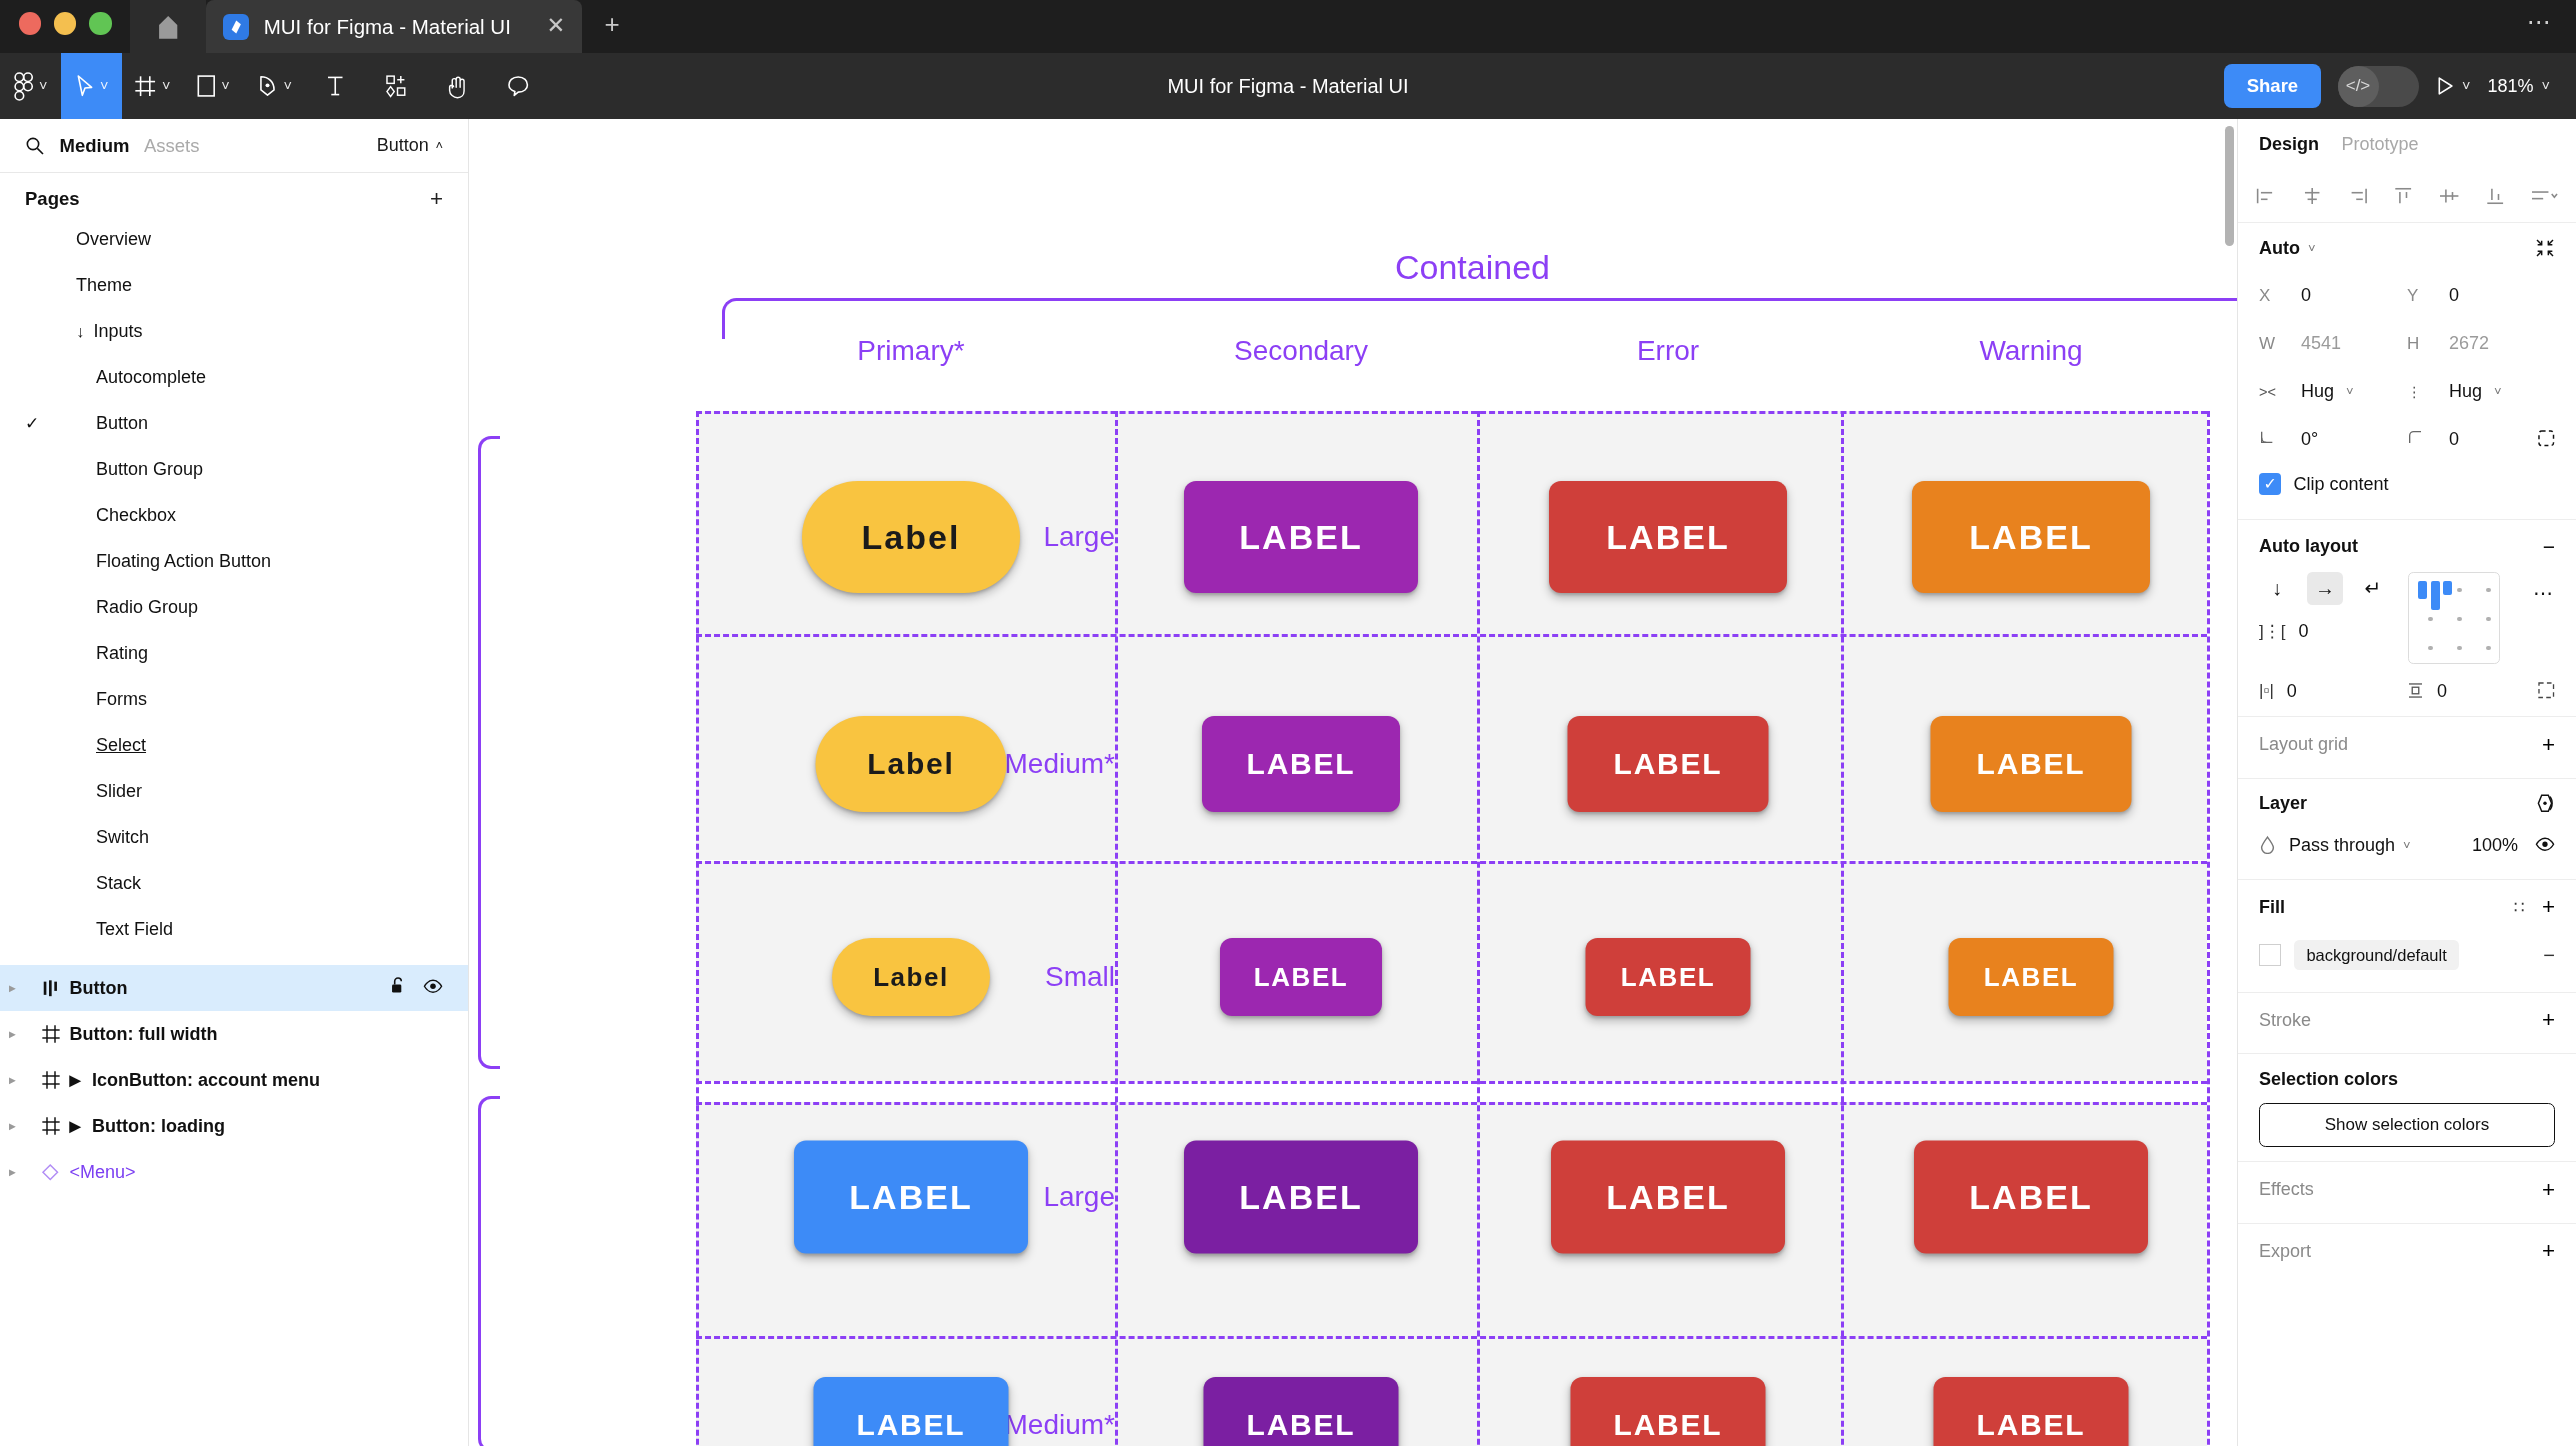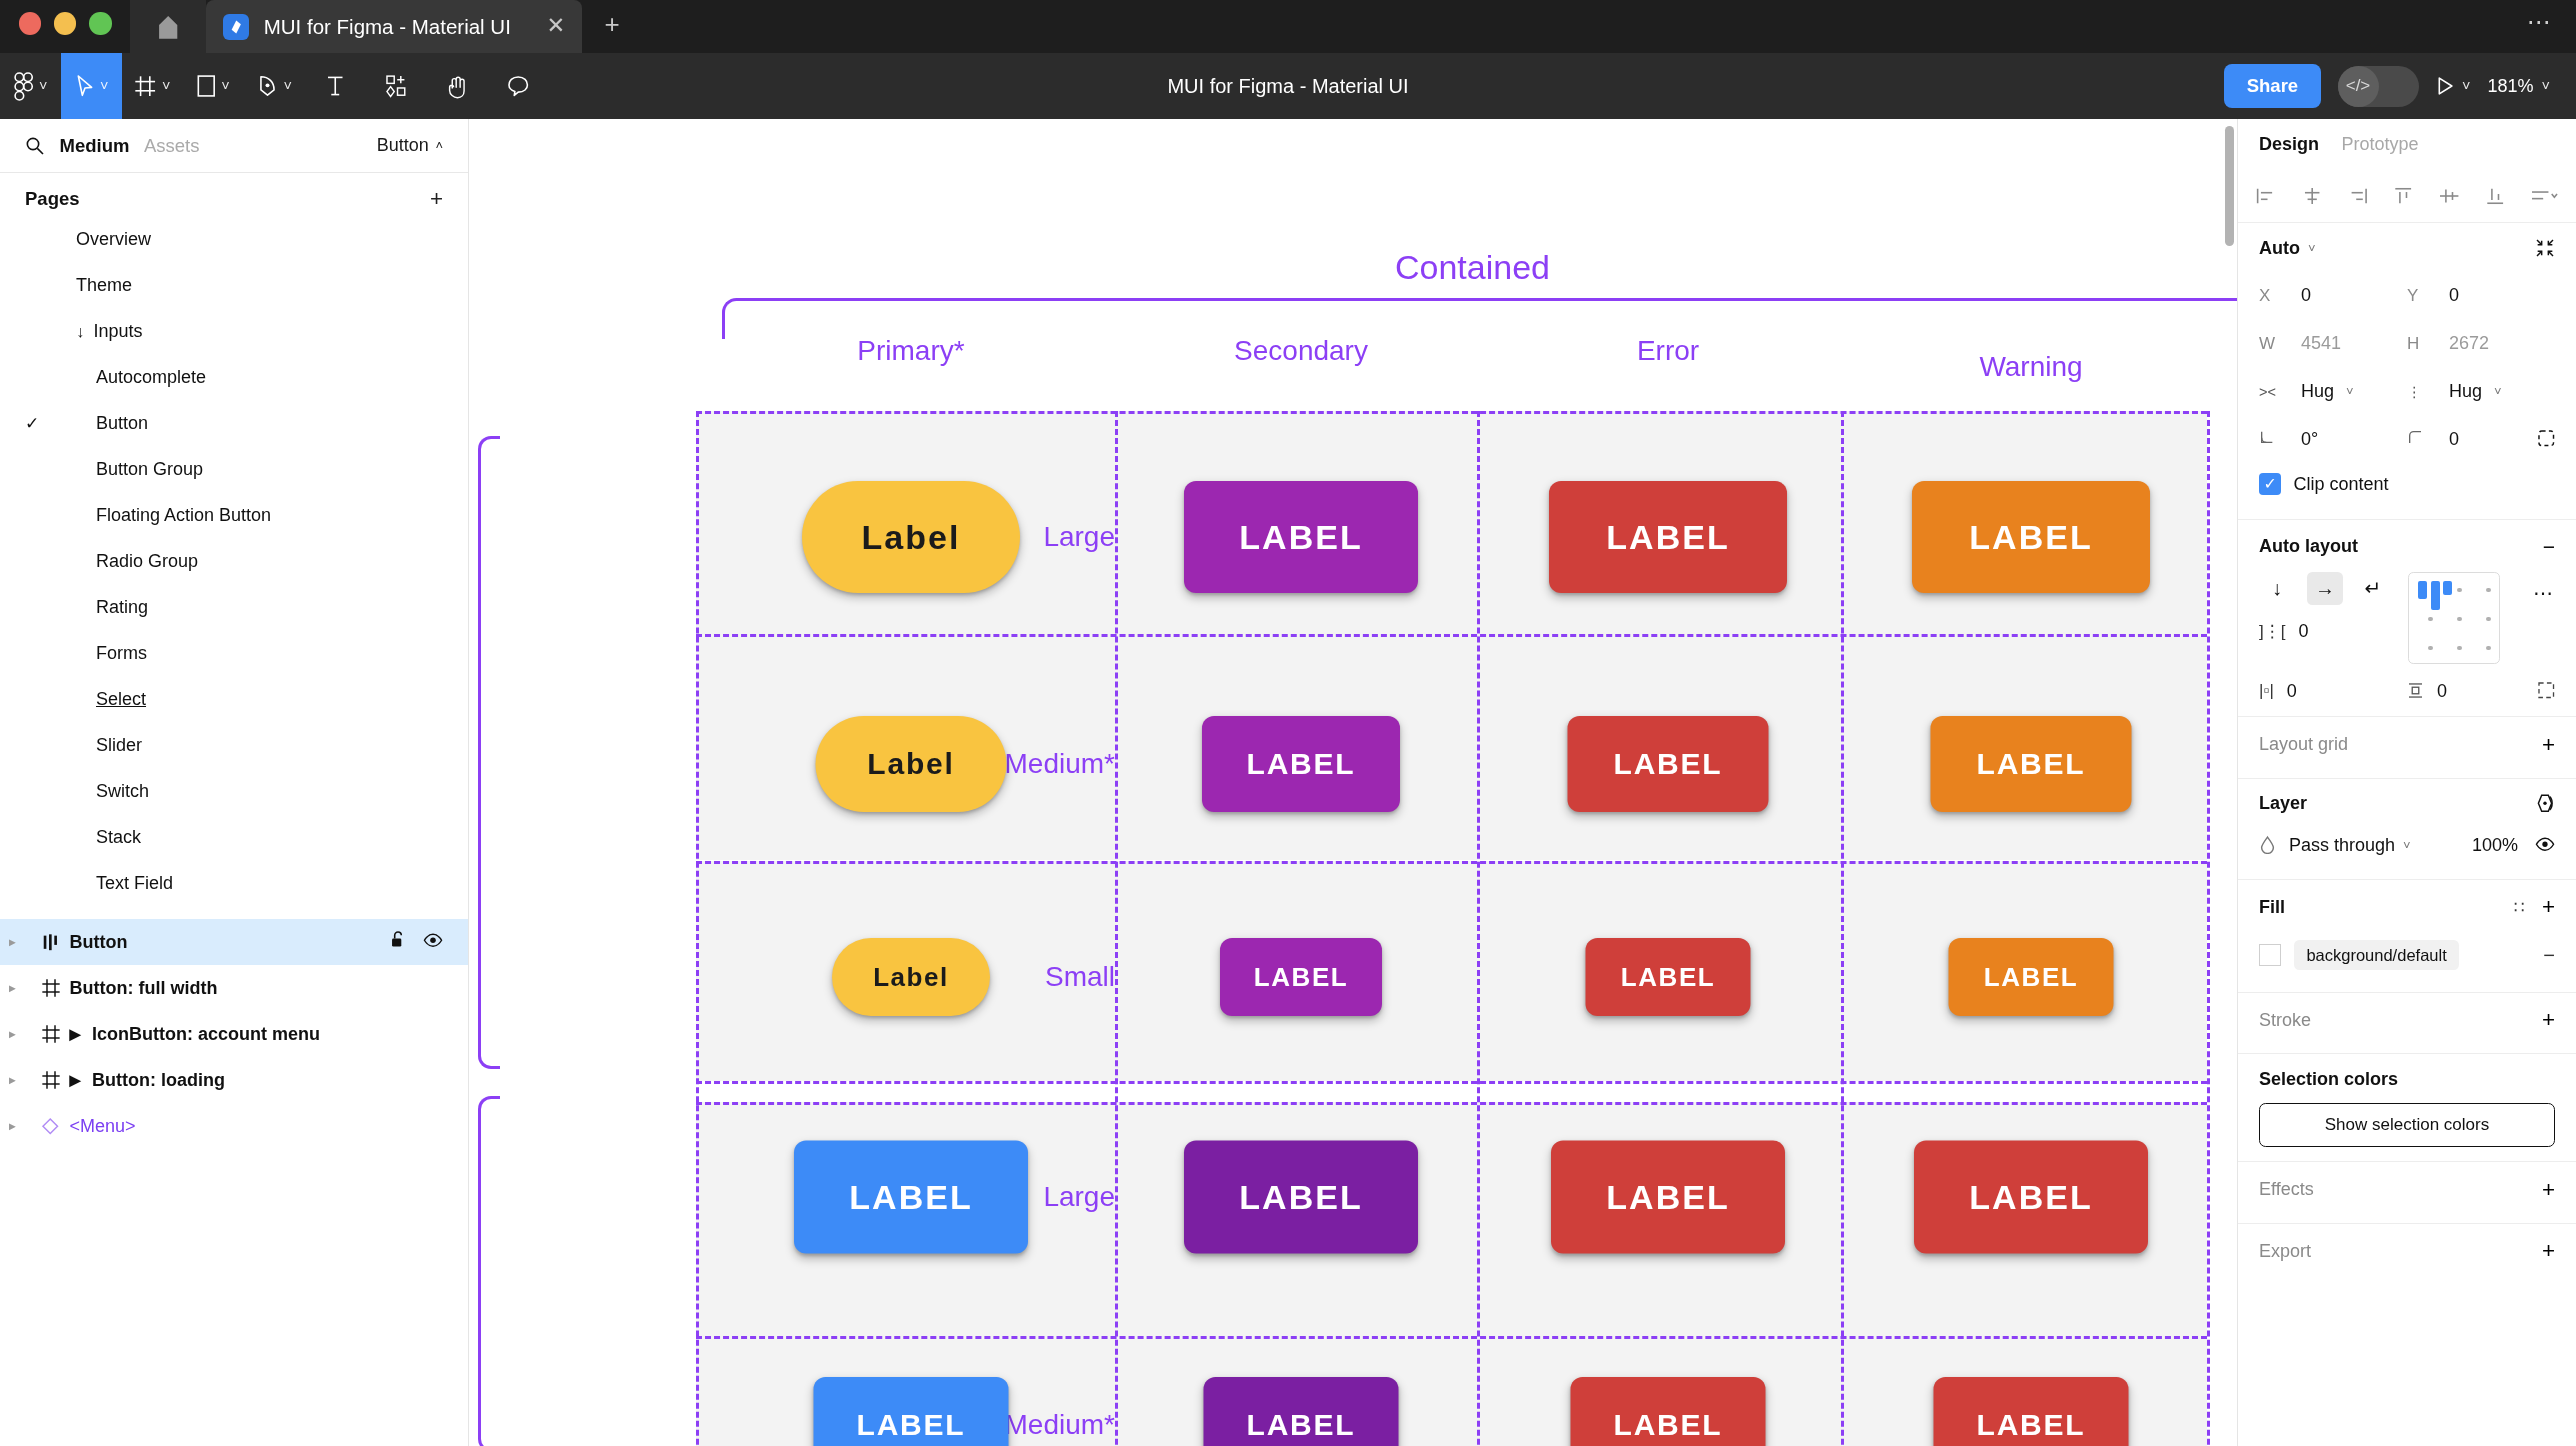--- a/index.html
+++ b/index.html
@@ -392,20 +392,24 @@
         <div class="page-row">
           <span class="page-check">✓</span>
           <span class="page-label" style="padding-left: 20px;">Button</span>
         </div>
         <div class="page-row">
           <span class="page-check"></span>
           <span class="page-label" style="padding-left: 20px;">Button Group</span>
         </div>
         <div class="page-row">
           <span class="page-check"></span>
+          <span class="page-label" style="padding-left: 20px;">Checkbox</span>
+        </div>
+        <div class="page-row">
+          <span class="page-check"></span>
           <span class="page-label" style="padding-left: 20px;">Floating Action Button</span>
         </div>
         <div class="page-row">
           <span class="page-check"></span>
           <span class="page-label" style="padding-left: 20px;">Radio Group</span>
         </div>
         <div class="page-row">
           <span class="page-check"></span>
           <span class="page-label" style="padding-left: 20px;">Rating</span>
         </div>
@@ -523,21 +527,21 @@
       <div class="container-label">Contained</div>
 
       <div class="frame-bracket-top"></div>
 
       <div class="group-bracket" style="left:8.6px; top:317px; height:633px;"></div>
       <div class="group-bracket" style="left:8.6px; top:977px; height:356px;"></div>
       <div class="scroll-v"></div>
     <div class="col-header" style="left: 442px; top: 216px;">Primary*</div>
         <div class="col-header" style="left: 832px; top: 216px;">Secondary</div>
         <div class="col-header" style="left: 1199px; top: 216px;">Error</div>
-        <div class="col-header" style="left: 1562px; top: 232px;">Warning</div>
+        <div class="col-header" style="left: 1562px; top: 216px;">Warning</div>
         <div class="grid-area" style="left: 227px; top: 292px; width: 1511px; height: 223px;"></div>
         <div class="dash-h" style="left: 227px; top: 292px; width: 1511px;"></div>
         <div class="dash-h" style="left: 227px; top: 515px; width: 1511px;"></div>
         <div class="row-header" style="left: 356px; width: 290px; top: 418px;">Large</div>
         <div class="grid-area" style="left: 227px; top: 515px; width: 1511px; height: 226px;"></div>
         <div class="dash-h" style="left: 227px; top: 515px; width: 1511px;"></div>
         <div class="dash-h" style="left: 227px; top: 742px; width: 1511px;"></div>
         <div class="row-header" style="left: 356px; width: 290px; top: 645px;">Medium*</div>
         <div class="grid-area" style="left: 227px; top: 742px; width: 1511px; height: 220px;"></div>
         <div class="dash-h" style="left: 227px; top: 742px; width: 1511px;"></div>

